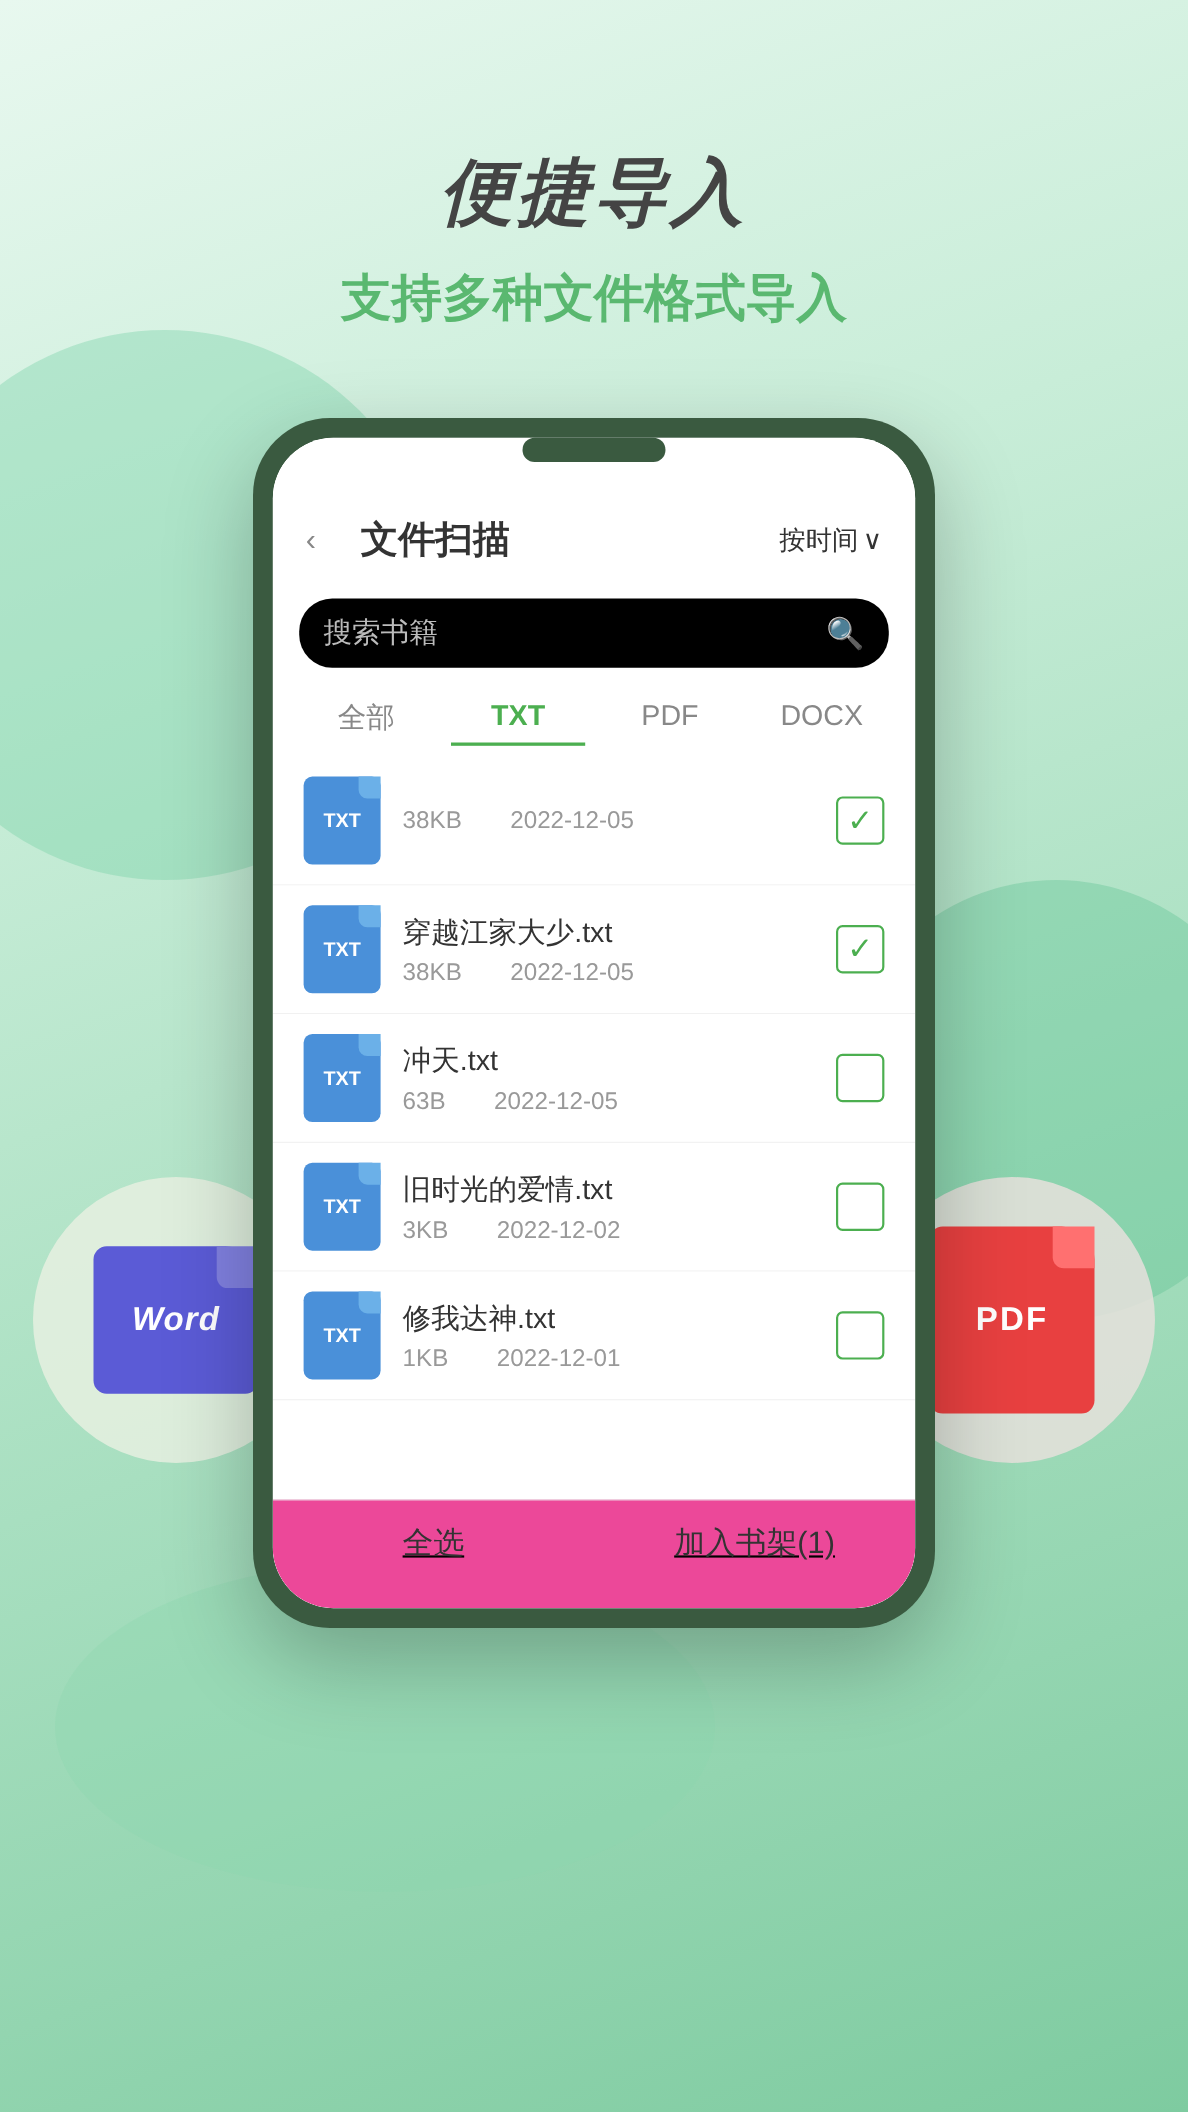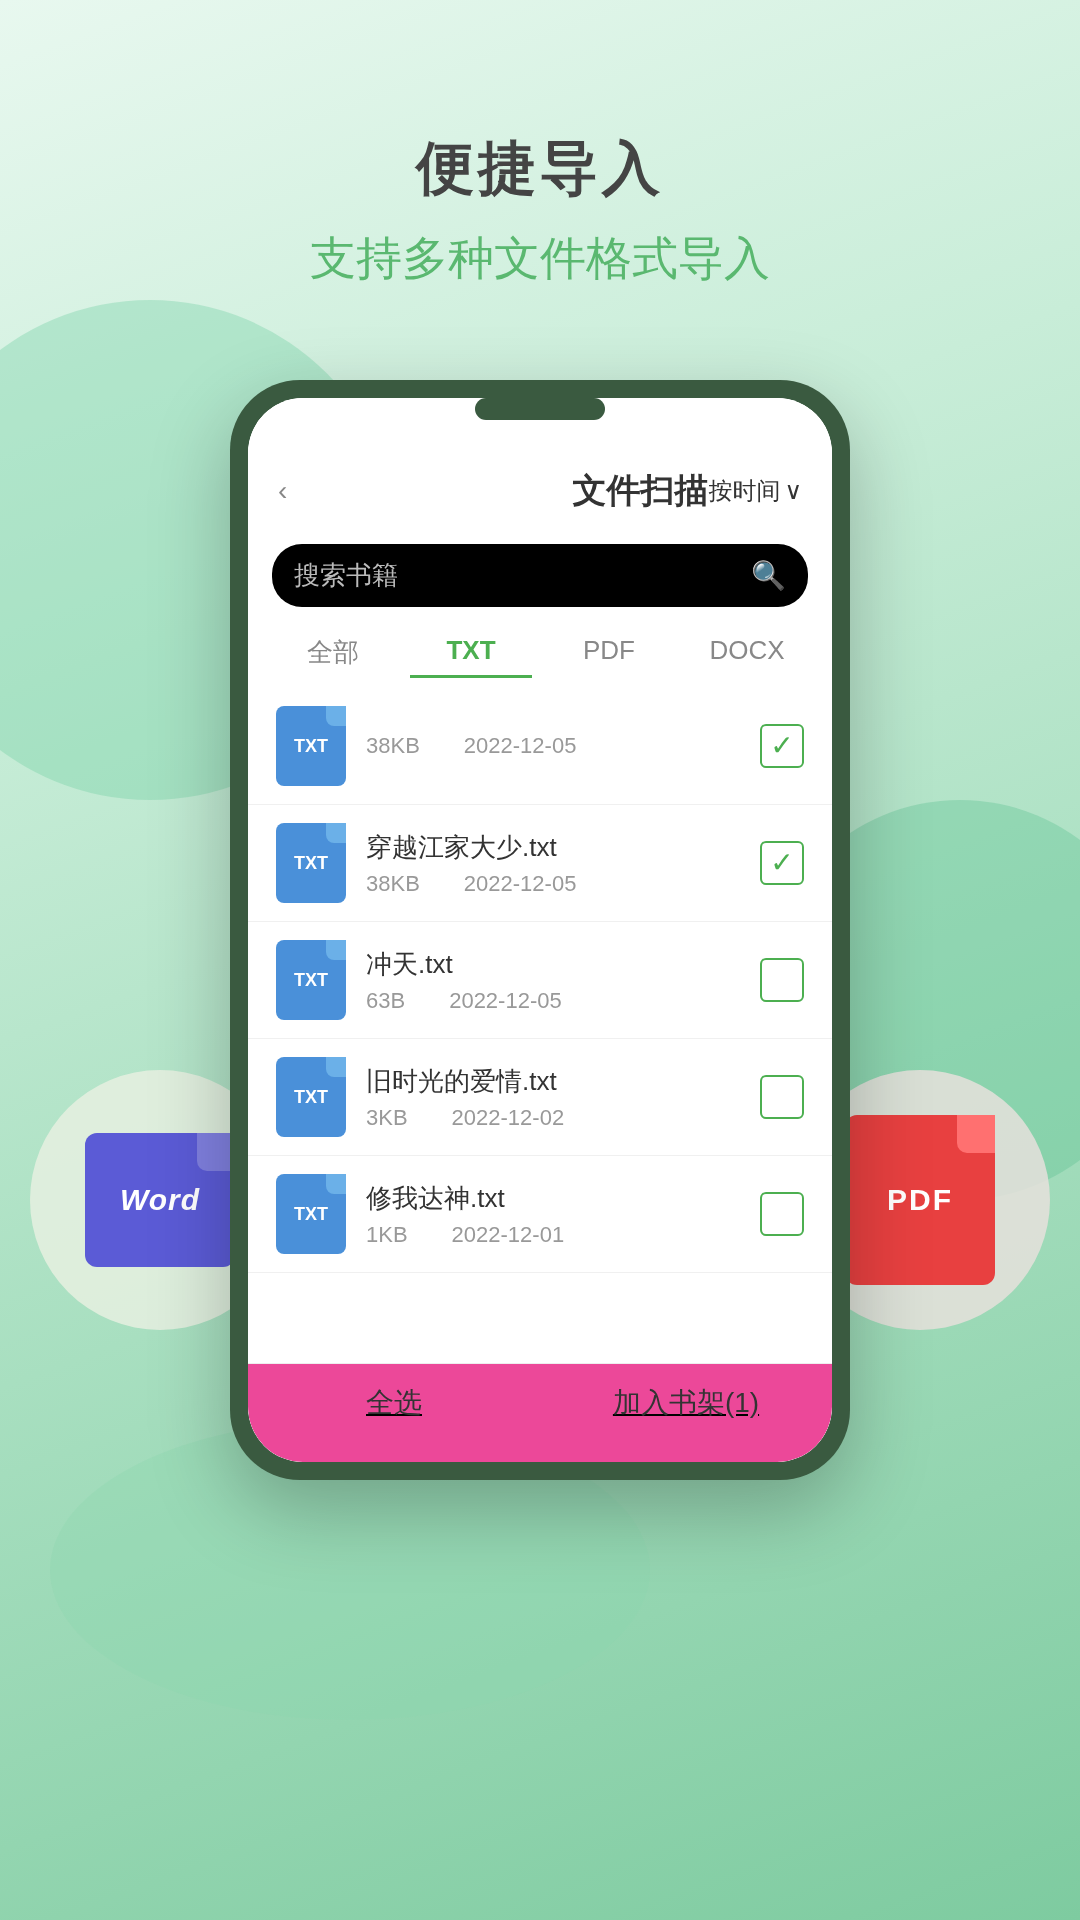--- a/index.html
+++ b/index.html
@@ -39,31 +39,32 @@
 
     
     .hero-section {
       position: relative;
       z-index: 2;
       text-align: center;
       padding-top: 130px;
     }
 
     .hero-title {
-      font-size: 58px;
+      font-size: 66px;
       font-weight: 700;
       color: #444;
       letter-spacing: 4px;
+      font-style: italic;
     }
 
     .hero-subtitle {
       font-size: 46px;
       color: #5ab870;
       margin-top: 20px;
-      font-weight: 400;
+      font-weight: 700;
     }
 
     
     .phone-wrapper {
       position: absolute;
       top: 380px;
       left: 50%;
       transform: translateX(-50%);
       z-index: 3;
       width: 620px;
@@ -120,21 +121,21 @@
     }
 
     .back-btn {
       font-size: 28px;
       color: #888;
       width: 50px;
     }
 
     .topbar-title {
       flex: 1;
-      text-align: right;
+      text-align: left;
       font-size: 34px;
       font-weight: 600;
       color: #333;
     }
 
     .sort-btn {
       font-size: 24px;
       color: #333;
       display: flex;
       align-items: center;

